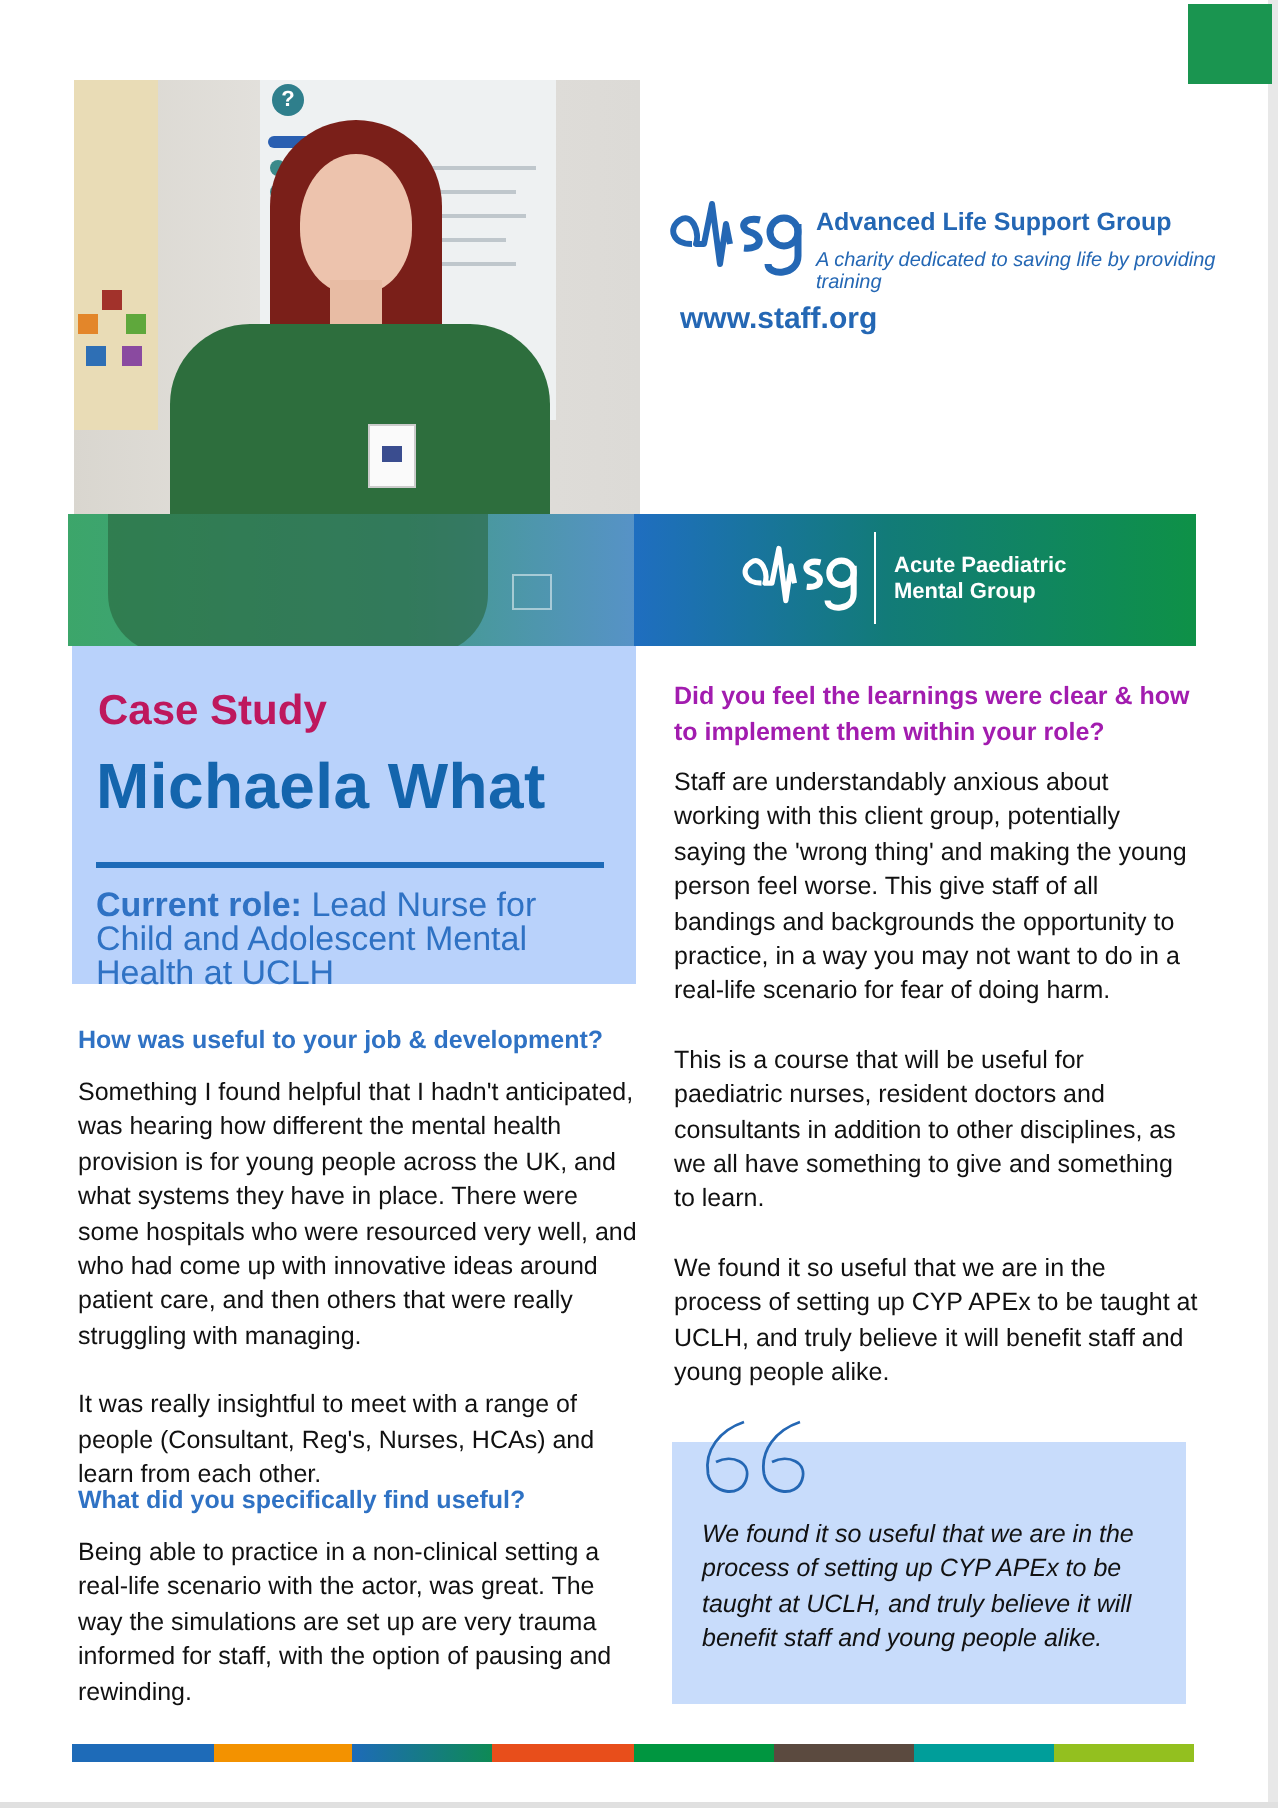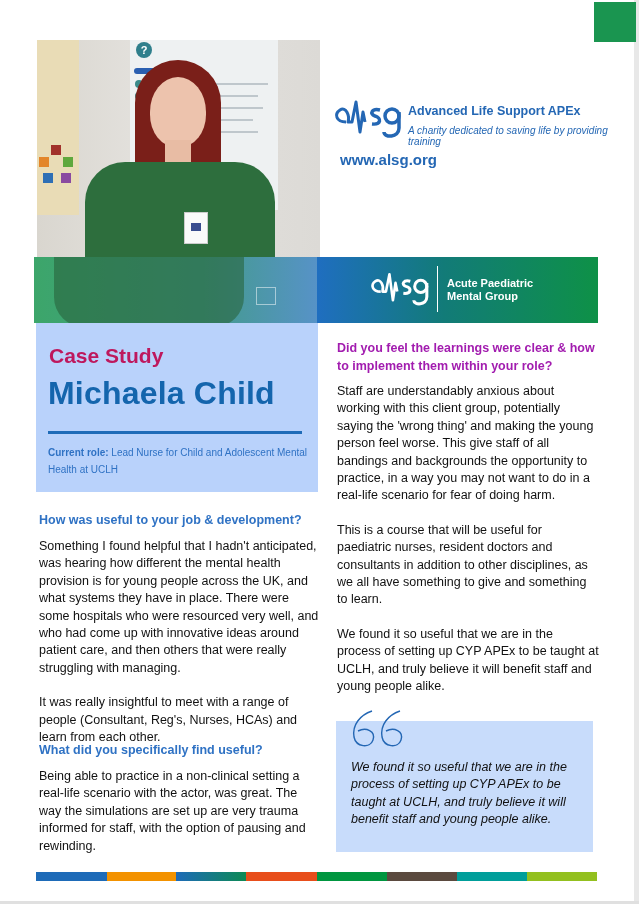--- a/index.html
+++ b/index.html
@@ -41,21 +41,21 @@
 
   .top-logo { position:absolute; left:332px; top:96px; width:70px; height:46px; }
   .org-name { position:absolute; left:408px; top:104px; color:#2467b4; font-size:12.5px; font-weight:bold; }
   .org-tag { position:absolute; left:408px; top:125px; color:#2467b4; font-size:10px; font-style:italic; }
   .org-url { position:absolute; left:340px; top:151px; color:#2467b4; font-size:15px; font-weight:bold; }
 
   .case-box { position:absolute; left:36px; top:323px; width:282px; height:169px; background:#b9d2fb; }
   .case-label { position:absolute; left:13px; top:21px; color:#be185d; font-size:21px; font-weight:bold; }
   .case-name { position:absolute; left:12px; top:52px; color:#1465ad; font-size:32px; font-weight:bold; letter-spacing:0.2px; }
   .case-rule { position:absolute; left:12px; top:108px; width:254px; height:3px; background:#1e6bb8; }
-  .case-role { position:absolute; left:12px; top:121px; width:260px; color:#2f72c4; font-size:10px; line-height:17px; }
+  .case-role { position:absolute; left:12px; top:121px; width:260px; color:#2f72c4; font-size:17px; line-height:17px; }
   .case-role b { font-weight:bold; }
 
   .col-l { position:absolute; left:39px; width:282px; }
   .col-r { position:absolute; left:337px; width:262px; }
   .h { color:#2f72c4; font-size:12.5px; font-weight:bold; line-height:18px; }
   .col-r .h { color:#a21caf; }
   .p { color:#111; font-size:12.5px; line-height:17.4px; margin:0; }
 
   .quote-box { position:absolute; left:336px; top:721px; width:257px; height:131px; background:#c8dcfb; }
   .quote-mark { position:absolute; left:14px; top:-12px; width:56px; height:40px; }
@@ -101,23 +101,23 @@
       <i></i>
     </div>
 </div>
 
 <svg class="top-logo" viewBox="0 0 70 46">
   <path d="M14 26 C4 26 2 18 8 14 C14 10 18 20 16 26 L20 26 L24 6 L28 36 L31 16 L33 26" fill="none" stroke="#2467b4" stroke-width="3" stroke-linejoin="round"></path>
   <path d="M48 14 C40 12 37 18 43 20 C50 22 49 29 40 28" fill="none" stroke="#2467b4" stroke-width="3.5"></path>
   <circle cx="60" cy="20" r="7" fill="none" stroke="#2467b4" stroke-width="3.5"></circle>
   <path d="M67 16 L67 32 C67 42 52 42 52 36" fill="none" stroke="#2467b4" stroke-width="3.5"></path>
 </svg>
-<div class="org-name">Advanced Life Support APEx</div>
+<div class="org-name">Advanced Life Support Group</div>
 <div class="org-tag">A charity dedicated to saving life by providing training</div>
-<div class="org-url">www.alsg.org</div>
+<div class="org-url">www.staff.org</div>
 
 <div class="banner">
   <div class="banner-left">
     <div class="shirt2"></div>
     <div class="socket"></div>
   </div>
   <div class="banner-right">
     <svg class="banner-logo" viewBox="0 0 70 46">
       <path d="M14 26 C4 26 2 18 8 14 C14 10 18 20 16 26 L20 26 L24 6 L28 36 L31 16 L33 26" fill="none" stroke="#fff" stroke-width="3" stroke-linejoin="round"></path>
       <path d="M48 14 C40 12 37 18 43 20 C50 22 49 29 40 28" fill="none" stroke="#fff" stroke-width="3.5"></path>
@@ -127,21 +127,21 @@
     <div class="banner-div"></div>
     <div class="banner-txt">
       <div>Acute Paediatric</div>
       <div>Mental Group</div>
     </div>
   </div>
 </div>
 
 <div class="case-box">
   <div class="case-label">Case Study</div>
-  <div class="case-name">Michaela Child</div>
+  <div class="case-name">Michaela What</div>
   <div class="case-rule"></div>
   <div class="case-role"><b>Current role:</b><span> Lead Nurse for Child and Adolescent Mental Health at UCLH</span></div>
 </div>
 
 <div class="col-l" style="top:511px">
   <div class="h">How was useful to your job &amp; development?</div>
   <p class="p" style="margin-top:9px">Something I found helpful that I hadn't anticipated, was hearing how different the mental health provision is for young people across the UK, and what systems they have in place. There were some hospitals who were resourced very well, and who had come up with innovative ideas around patient care, and then others that were really struggling with managing.</p>
   <p class="p" style="margin-top:17px">It was really insightful to meet with a range of people (Consultant, Reg's, Nurses, HCAs) and learn from each other.</p>
 </div>
 <div class="col-l" style="top:741px">

